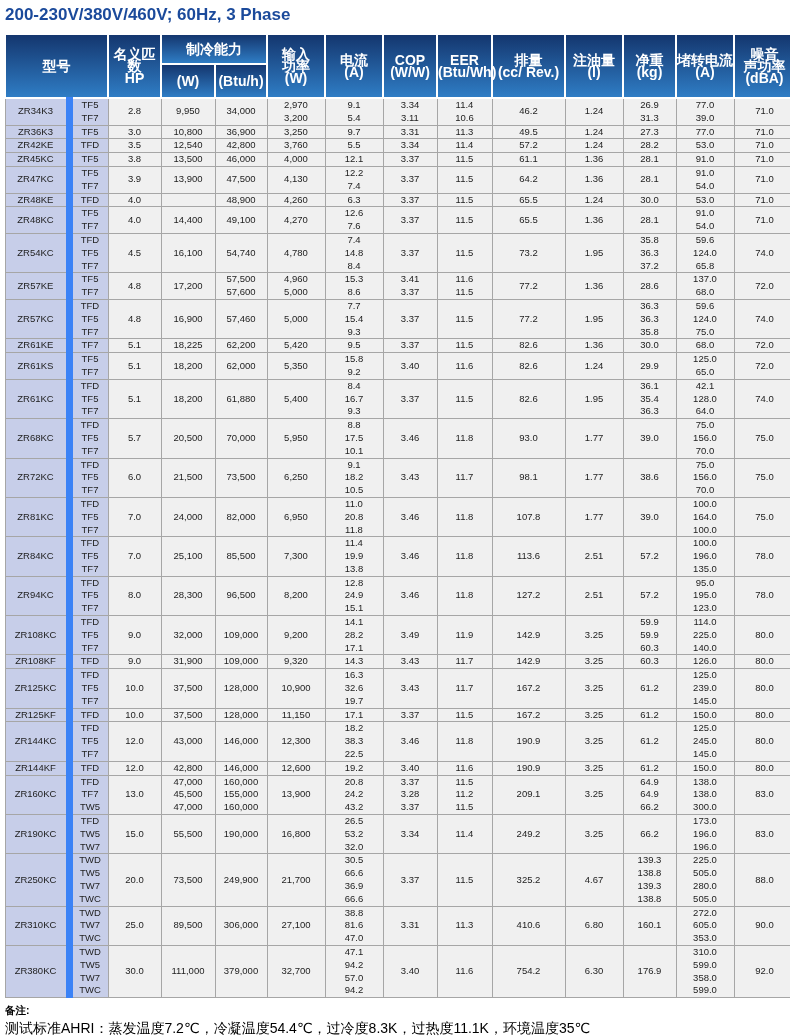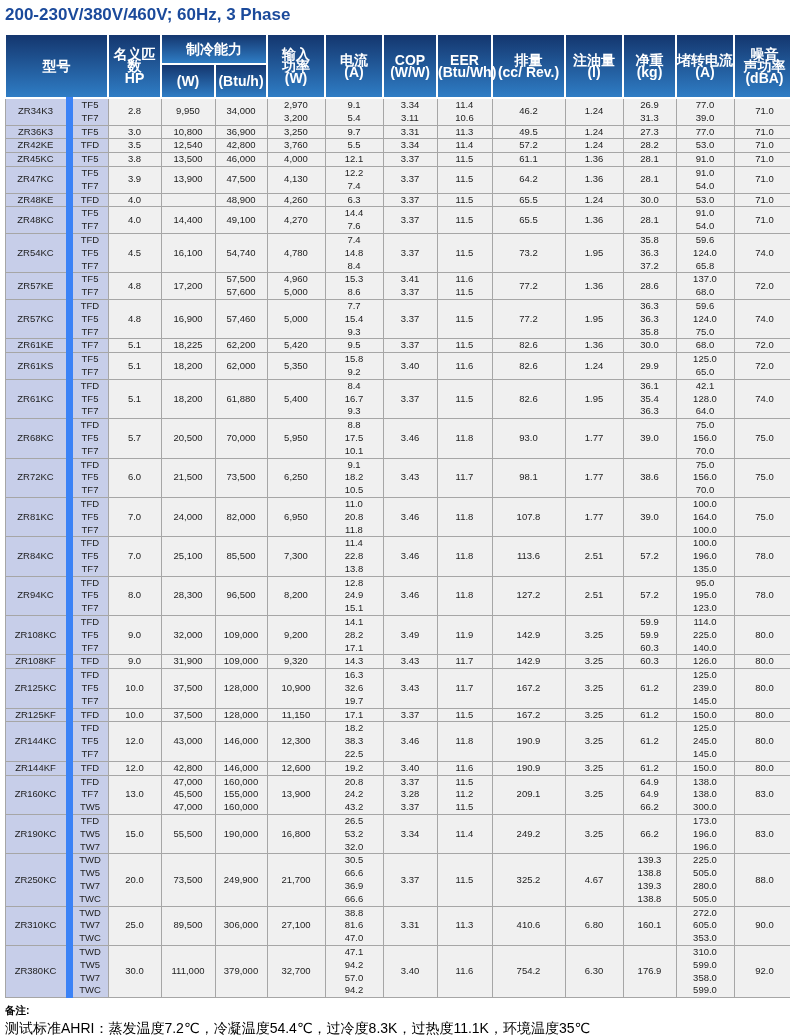--- a/index.html
+++ b/index.html
@@ -246,21 +246,21 @@
           <td class="model-cell">ZR48KC</td>
           <td class="code-cell">
             <div class="ln">TF5</div>
             <div class="ln">TF7</div>
           </td>
           <td>4.0</td>
           <td>14,400</td>
           <td>49,100</td>
           <td>4,270</td>
           <td>
-            <div class="ln">14.4</div>
+            <div class="ln">12.6</div>
             <div class="ln">7.6</div>
           </td>
           <td>3.37</td>
           <td>11.5</td>
           <td>65.5</td>
           <td>1.36</td>
           <td>28.1</td>
           <td>
             <div class="ln">91.0</div>
             <div class="ln">54.0</div>
@@ -533,21 +533,21 @@
             <div class="ln">TFD</div>
             <div class="ln">TF5</div>
             <div class="ln">TF7</div>
           </td>
           <td>7.0</td>
           <td>25,100</td>
           <td>85,500</td>
           <td>7,300</td>
           <td>
             <div class="ln">11.4</div>
-            <div class="ln">22.8</div>
+            <div class="ln">19.9</div>
             <div class="ln">13.8</div>
           </td>
           <td>3.46</td>
           <td>11.8</td>
           <td>113.6</td>
           <td>2.51</td>
           <td>57.2</td>
           <td>
             <div class="ln">100.0</div>
             <div class="ln">196.0</div>

